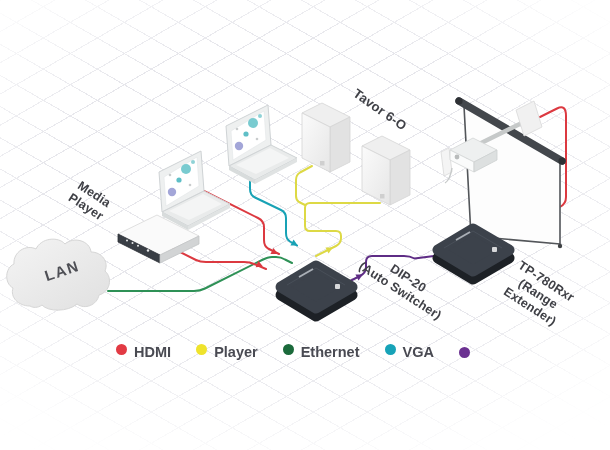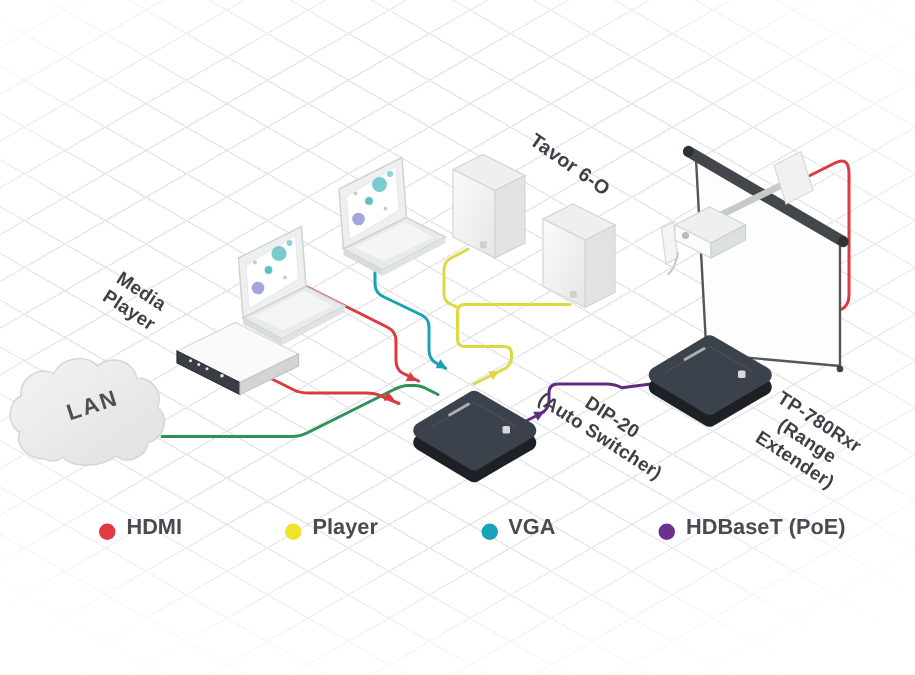--- a/index.html
+++ b/index.html
@@ -26,21 +26,21 @@
     white-space:pre-line;text-align:center;letter-spacing:.2px;
   }
   .rot33{transform:rotate(33deg);}
   .rot35{transform:rotate(35deg);}
   .rotm18{transform:rotate(-18deg);}
   #lan-label{font-size:15px;letter-spacing:1.5px;color:#4e4f55;}
   #legend{
     position:absolute;top:344px;left:0;width:610px;display:flex;justify-content:center;
     gap:25px;transform:translateX(-12px);align-items:center;
   }
-  .legend-item{display:flex;align-items:flex-end;gap:7px;margin-left:44px;}
+  .legend-item{display:flex;align-items:flex-start;gap:7px;}
   .dot{width:11px;height:11px;border-radius:50%;flex:0 0 auto;}
   .legend-label{font-size:14.5px;font-weight:600;color:#494a52;white-space:nowrap;}
 </style>
 </head>
 <body>
 
 <div id="stage">
   <div id="grid"></div>
   <div id="gridfade"></div>
 
@@ -207,21 +207,24 @@
   <div id="legend">
     <div class="legend-item">
       <span class="dot" style="background: rgb(226, 58, 68);"></span>
       <span class="legend-label">HDMI</span>
     </div>
     <div class="legend-item">
       <span class="dot" style="background: rgb(239, 227, 44);"></span>
       <span class="legend-label">Player</span>
     </div>
     <div class="legend-item">
+      <span class="dot" style="background: rgb(27, 106, 59);"></span>
+      <span class="legend-label">Ethernet</span>
+    </div>
+    <div class="legend-item">
       <span class="dot" style="background: rgb(23, 163, 184);"></span>
       <span class="legend-label">VGA</span>
     </div>
     <div class="legend-item">
       <span class="dot" style="background: rgb(107, 49, 145);"></span>
-      <span class="legend-label">HDBaseT (PoE)</span>
     </div>
   </div>
 </div>
 
 </body></html>

